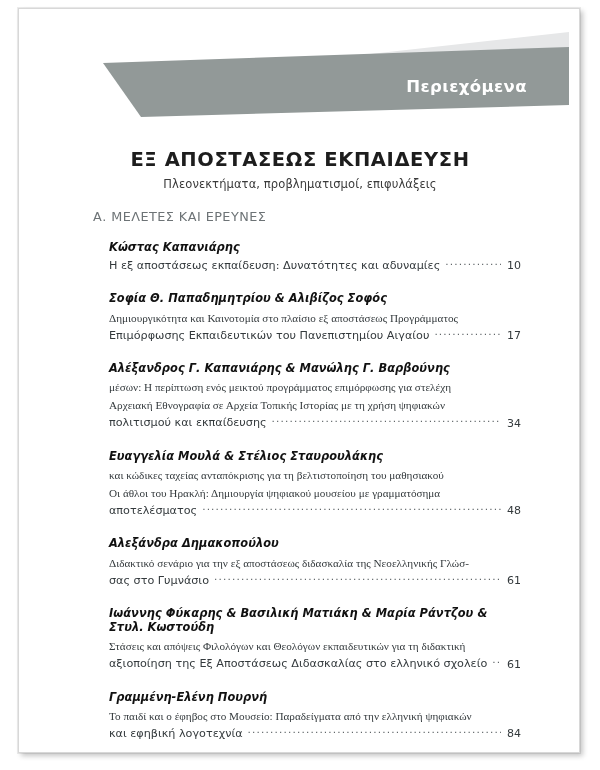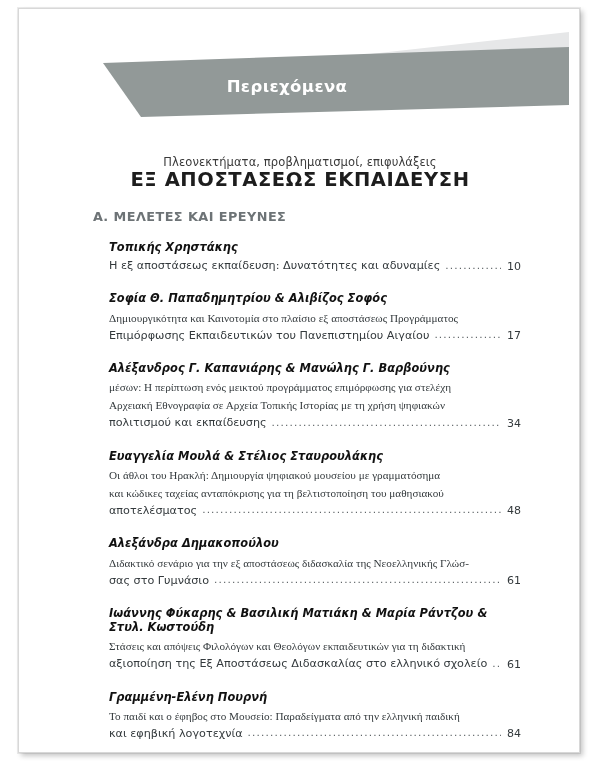--- a/index.html
+++ b/index.html
@@ -49,27 +49,26 @@
     position: absolute;
     left: 0; top: 0;
     width: 562px;
     height: 120px;
   }
   #banner-title {
     position: absolute;
     left: 0;
     top: 68px;
     width: 508px;
-    text-align: center;
+    text-align: right;
     color: #ffffff;
     font-size: 16.5px;
     font-weight: bold;
     letter-spacing: 0.4px;
     white-space: nowrap;
-    padding-left: 14px;
   }
 
   
   #doc-title-block {
     position: absolute;
     left: 0;
     top: 140px;
     width: 562px;
     text-align: center;
   }
@@ -89,21 +88,21 @@
 
   
   #toc-body {
     position: absolute;
     left: 74px;
     top: 200px;
     width: 428px;
   }
   #section-heading {
     font-size: 12.8px;
-    font-weight: bold;
+    font-weight: normal;
     color: #6d7376;
     letter-spacing: 0.45px;
     margin-bottom: 16px;
   }
 
   .toc-entry {
     margin-left: 16px;
     margin-bottom: 16px;
   }
   .entry-authors {
@@ -121,21 +120,21 @@
     line-height: 1.62;
   }
   .entry-line {
     display: block;
     white-space: nowrap;
     font-family: Liberation Serif, serif;
   }
   
   .entry-lastline {
     display: flex;
-    align-items: flex-end;
+    align-items: center;
     width: 100%;
   }
   .lastline-text {
     white-space: nowrap;
     flex: 0 0 auto;
   }
   .leader {
     flex: 1 1 auto;
     margin: 0 4px 0 5px;
     overflow: hidden;
@@ -172,29 +171,29 @@
     </svg>
 
     <svg id="banner-dark-shape" viewBox="0 0 562 120" preserveAspectRatio="none">
       <polygon points="84,54 550,38 550,96 122,108" fill="#929998"></polygon>
     </svg>
 
     <div id="banner-title">Περιεχόμενα</div>
   </div>
 
   <div id="doc-title-block">
+    <div id="doc-title">ΕΞ ΑΠΟΣΤΑΣΕΩΣ ΕΚΠΑΙΔΕΥΣΗ</div>
     <div id="doc-subtitle">Πλεονεκτήματα, προβληματισμοί, επιφυλάξεις</div>
-    <div id="doc-title">ΕΞ ΑΠΟΣΤΑΣΕΩΣ ΕΚΠΑΙΔΕΥΣΗ</div>
   </div>
 
   <div id="toc-body">
     <div id="section-heading">Α. ΜΕΛΕΤΕΣ ΚΑΙ ΕΡΕΥΝΕΣ</div>
     <div id="entries-container">
         <div class="toc-entry">
-          <div class="entry-authors">Τοπικής Χρηστάκης</div>
+          <div class="entry-authors">Κώστας Καπανιάρης</div>
           <div class="entry-title">
             <div class="entry-lastline">
               <span class="lastline-text">Η εξ αποστάσεως εκπαίδευση: Δυνατότητες και αδυναμίες</span>
               <span class="leader"></span>
               <span class="page-num">10</span>
             </div>
           </div>
         </div>
         <div class="toc-entry">
           <div class="entry-authors">Σοφία Θ. Παπαδημητρίου &amp; Αλιβίζος Σοφός</div>
@@ -215,22 +214,22 @@
             <div class="entry-lastline">
               <span class="lastline-text">πολιτισμού και εκπαίδευσης</span>
               <span class="leader"></span>
               <span class="page-num">34</span>
             </div>
           </div>
         </div>
         <div class="toc-entry">
           <div class="entry-authors">Ευαγγελία Μουλά &amp; Στέλιος Σταυρουλάκης</div>
           <div class="entry-title">
+            <span class="entry-line">και κώδικες ταχείας ανταπόκρισης για τη βελτιστοποίηση του μαθησιακού</span>
             <span class="entry-line">Οι άθλοι του Ηρακλή: Δημιουργία ψηφιακού μουσείου με γραμματόσημα</span>
-            <span class="entry-line">και κώδικες ταχείας ανταπόκρισης για τη βελτιστοποίηση του μαθησιακού</span>
             <div class="entry-lastline">
               <span class="lastline-text">αποτελέσματος</span>
               <span class="leader"></span>
               <span class="page-num">48</span>
             </div>
           </div>
         </div>
         <div class="toc-entry">
           <div class="entry-authors">Αλεξάνδρα Δημακοπούλου</div>
           <div class="entry-title">
@@ -249,21 +248,21 @@
             <div class="entry-lastline">
               <span class="lastline-text">αξιοποίηση της Εξ Αποστάσεως Διδασκαλίας στο ελληνικό σχολείο</span>
               <span class="leader"></span>
               <span class="page-num">61</span>
             </div>
           </div>
         </div>
         <div class="toc-entry">
           <div class="entry-authors">Γραμμένη-Ελένη Πουρνή</div>
           <div class="entry-title">
-            <span class="entry-line">Το παιδί και ο έφηβος στο Μουσείο: Παραδείγματα από την ελληνική παιδική</span>
+            <span class="entry-line">Το παιδί και ο έφηβος στο Μουσείο: Παραδείγματα από την ελληνική ψηφιακών</span>
             <div class="entry-lastline">
               <span class="lastline-text">και εφηβική λογοτεχνία</span>
               <span class="leader"></span>
               <span class="page-num">84</span>
             </div>
           </div>
         </div>
       </div>
   </div>
 

